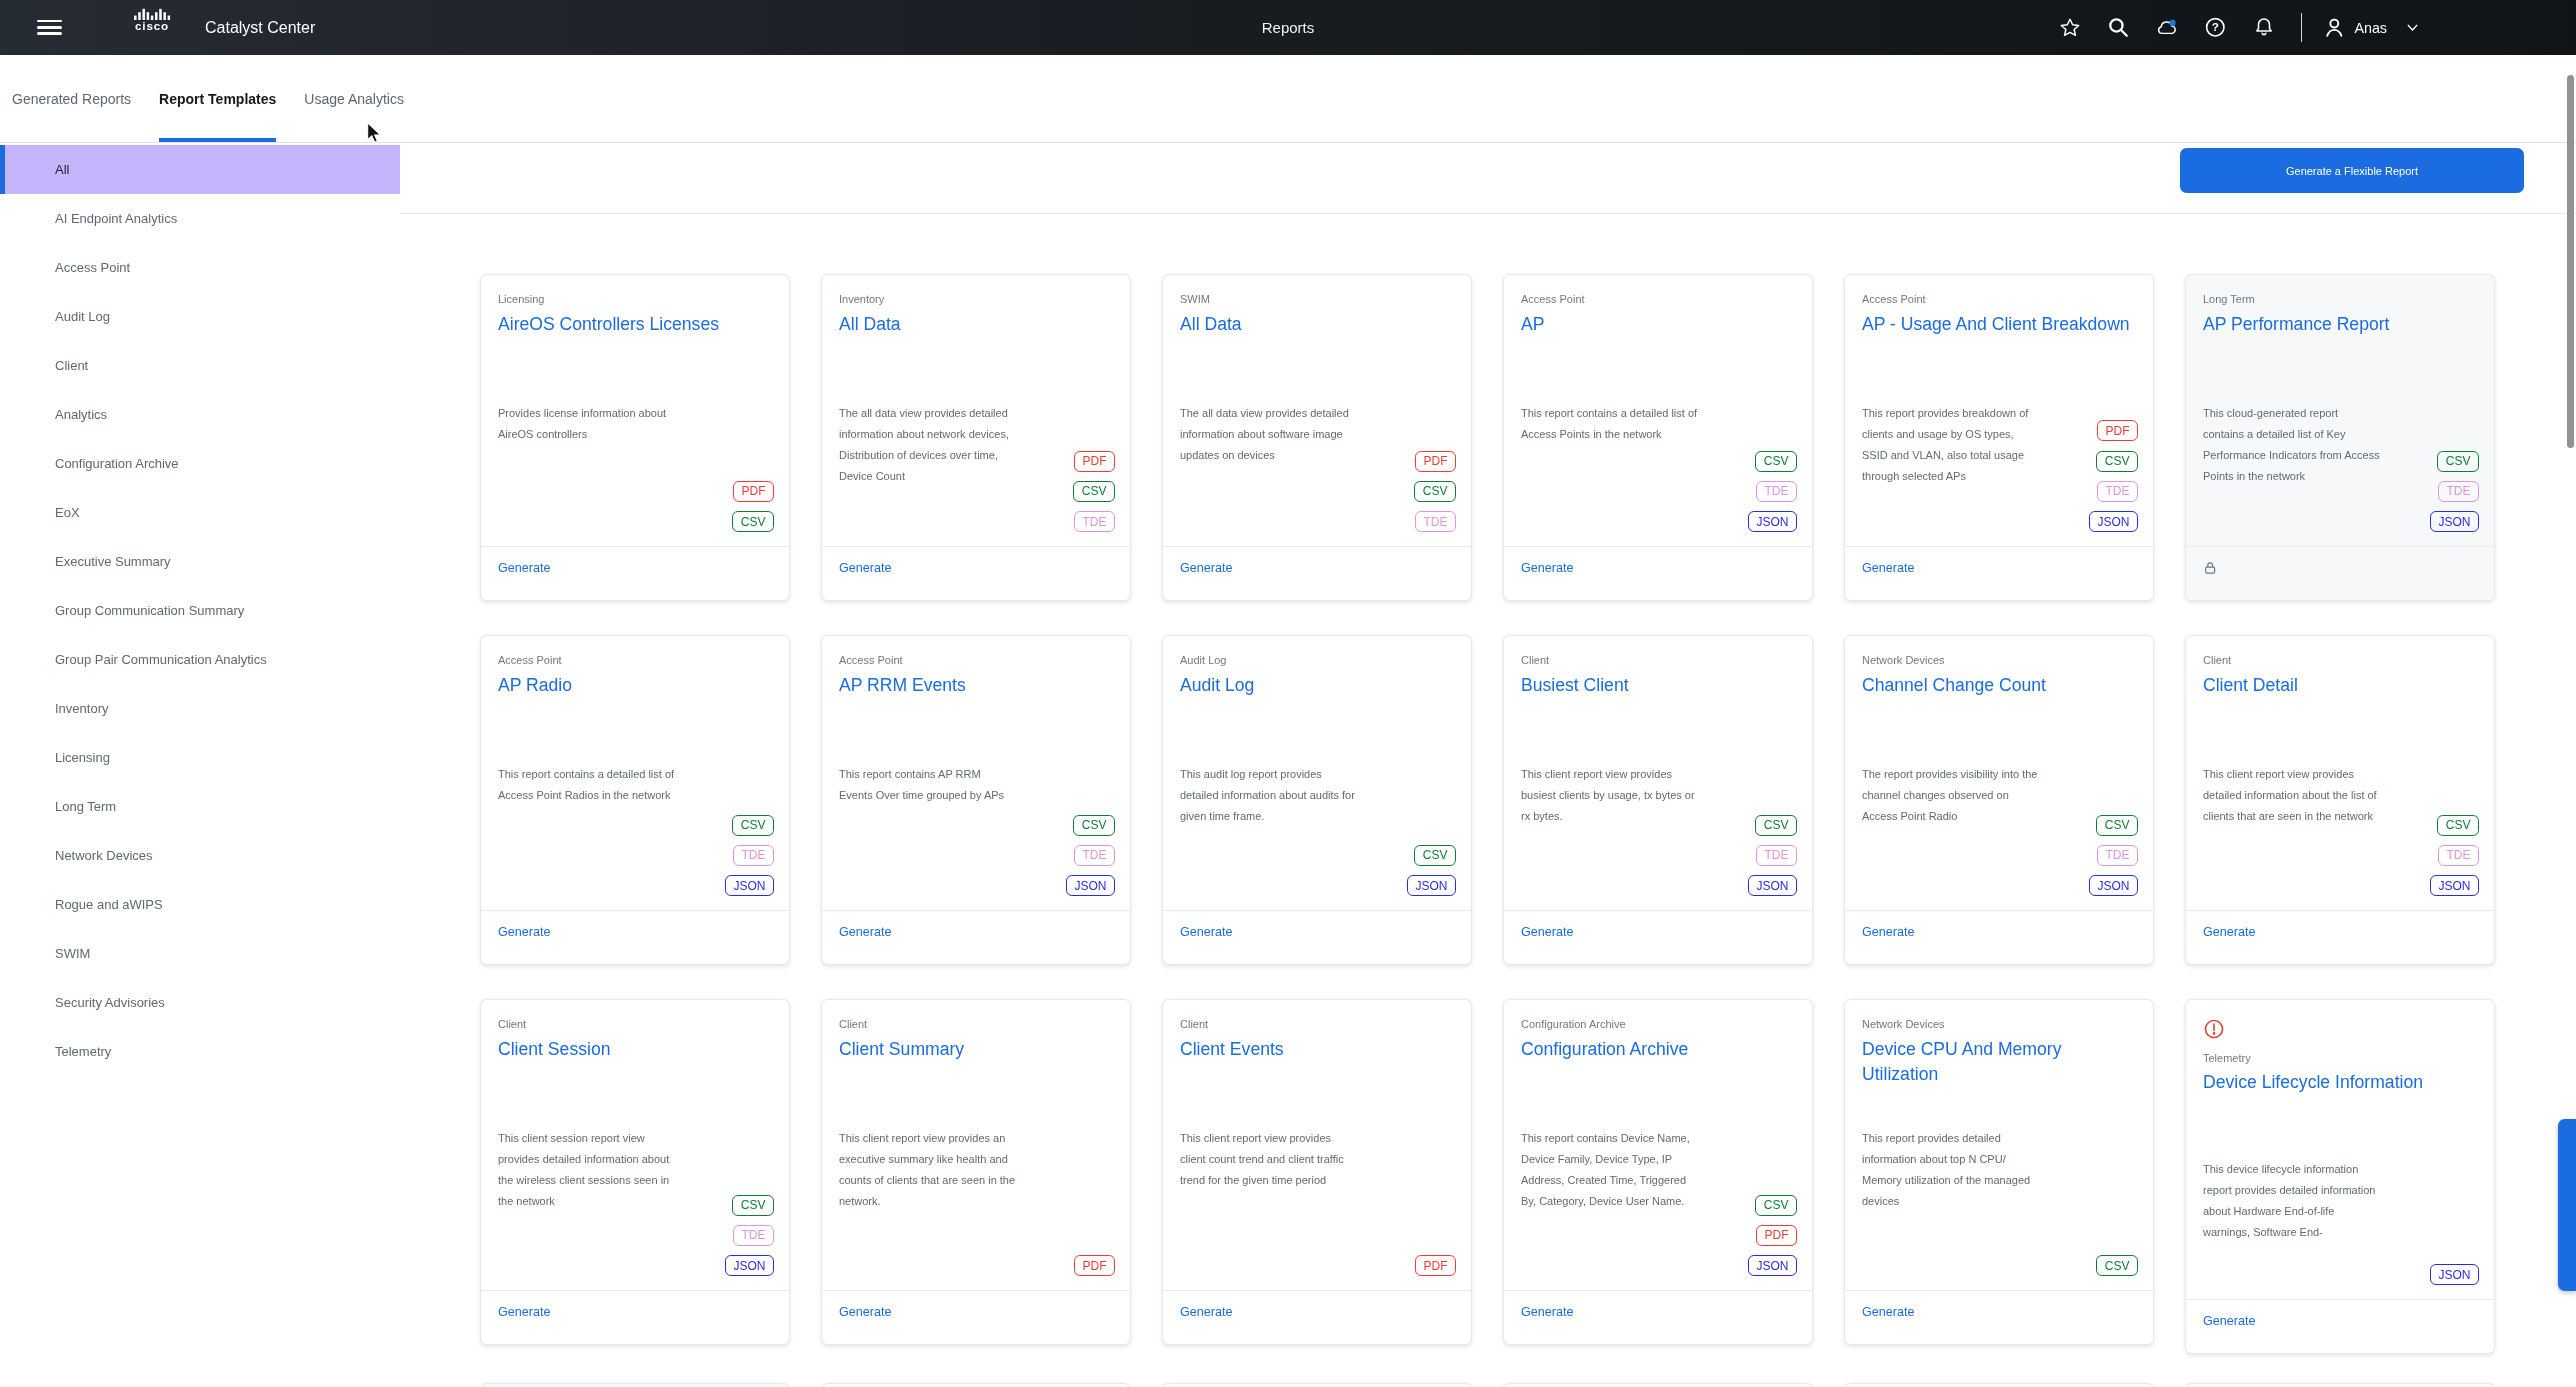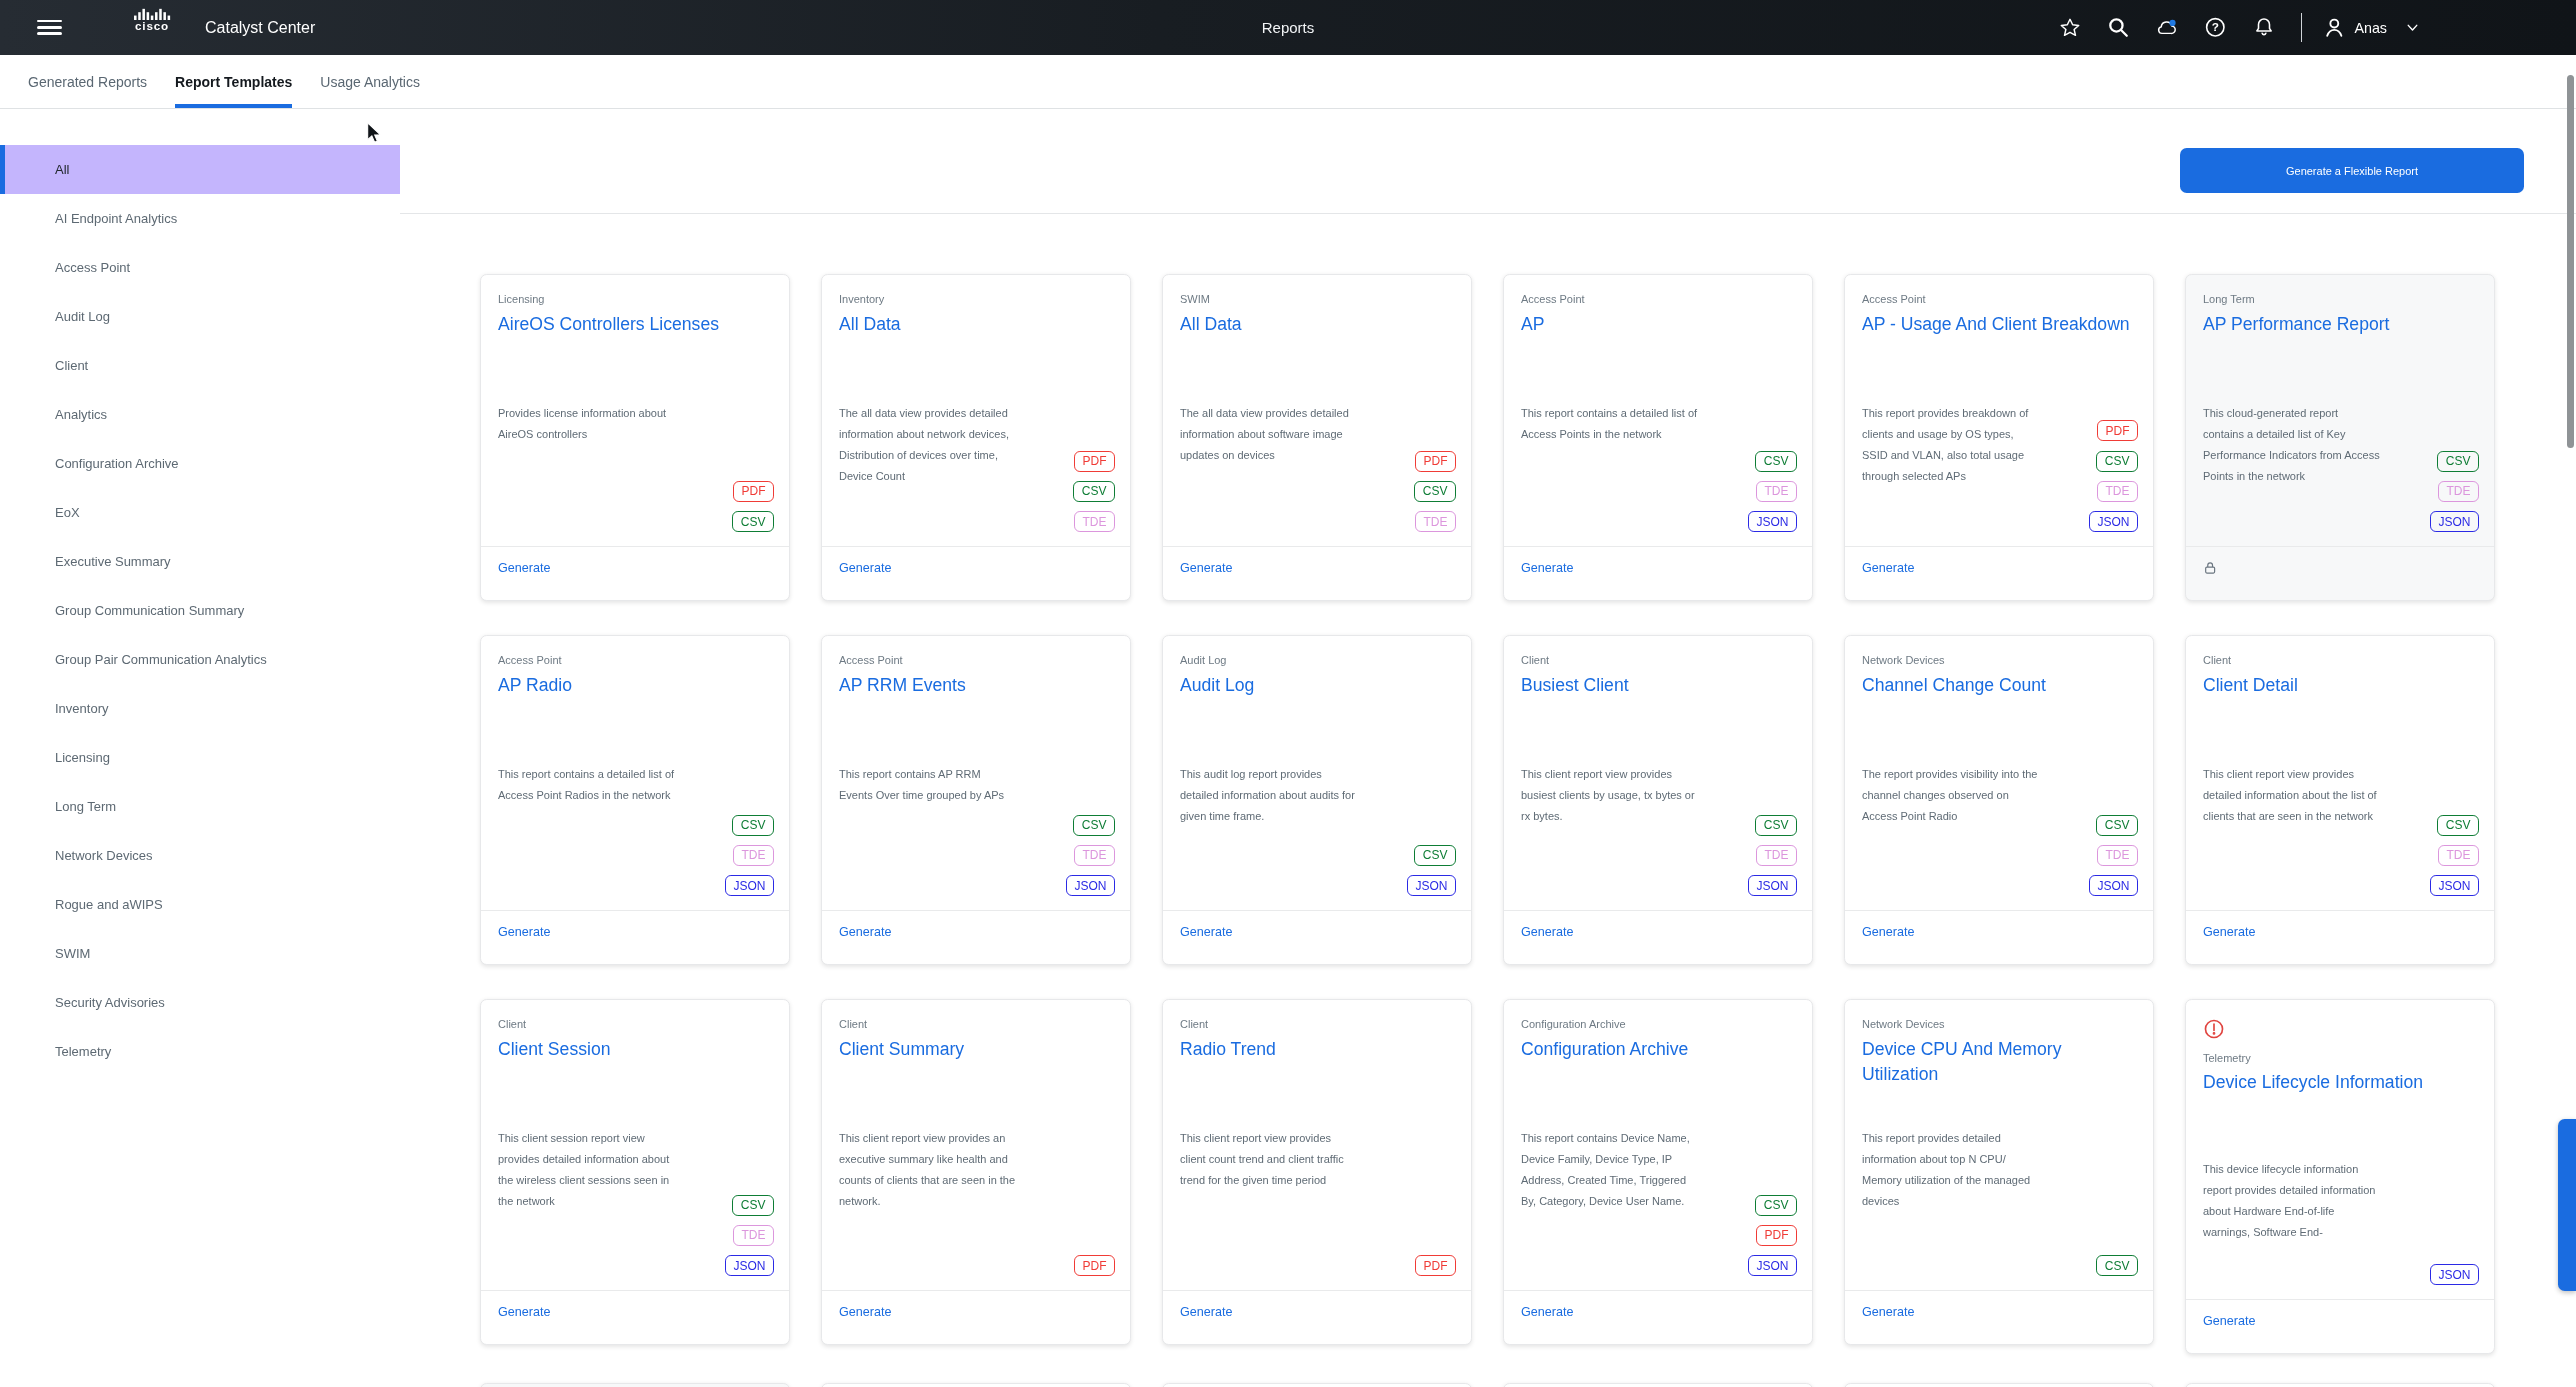--- a/index.html
+++ b/index.html
@@ -21,21 +21,21 @@
   .brand .cisco-word{font-size:11.7px;font-weight:700;letter-spacing:0.8px;color:#fff;line-height:11.7px;}
   .product-title{position:absolute;left:205px;top:0;height:55px;display:flex;align-items:center;font-size:16px;color:#fff;}
   .page-title{position:absolute;left:50%;transform:translateX(-50%);top:0;height:55px;display:flex;align-items:center;font-size:15px;color:#f2f4f6;}
   .hdr-right{position:absolute;right:155px;top:0;height:55px;display:flex;align-items:center;}
   .hicon{width:22.6px;height:22.6px;margin-left:26px;display:flex;align-items:center;justify-content:center;cursor:pointer;background:none;border:none;padding:0;}
   .hicon svg{display:block;}
   .hdr-divider{width:0.8px;height:28.5px;background:#cfd4d8;margin:0 22px 0 25px;}
   .user-menu{display:flex;align-items:center;cursor:pointer;}
   .user-name{font-size:14.3px;color:#fff;margin:0 17px 0 8.4px;}
   
-  .tabbar{position:absolute;top:55px;left:0;width:100%;height:54px;background:#fff;border-bottom:0.8px solid #dfe2e4;box-sizing:border-box;display:flex;padding-left:28px;}
+  .tabbar{position:absolute;top:55px;left:0;width:100%;height:88px;background:#fff;border-bottom:0.8px solid #dfe2e4;box-sizing:border-box;display:flex;padding-left:12px;}
   .tab{display:flex;align-items:center;margin-right:28px;font-size:14px;color:#5a6772;cursor:pointer;border-bottom:4.2px solid transparent;padding-top:4.2px;box-sizing:border-box;}
   .tab.active{color:#14191e;font-weight:700;border-bottom-color:#1a6ce0;}
   
   .sidebar{position:absolute;top:124px;left:0;width:400px;padding-top:21px;}
   .side-item{height:49px;display:flex;align-items:center;padding-left:55px;font-size:13px;color:#5d6973;cursor:pointer;position:relative;box-sizing:border-box;}
   .side-item.active{background:#c4b5fd;color:#22282e;}
   .side-item.active::before{content:"";position:absolute;left:0;top:0;bottom:0;width:5px;background:#1a6ce0;}
   
   .content-divider{position:absolute;top:213px;left:400px;right:0;height:0.8px;background:#e4e6e8;}
   .flex-btn{position:absolute;top:148px;left:2180px;width:344px;height:45px;background:#1a6ce0;color:#fff;
@@ -346,21 +346,21 @@
       </div>
       <div class="card-desc">This client report view provides an executive summary like health and counts of clients that are seen in the network.</div>
       <div class="badges">
         <span class="badge" style="color: rgb(240, 59, 54); border-color: rgb(240, 59, 54);">PDF</span>
       </div>
       <div class="card-footer"><a class="generate-link">Generate</a></div>
     </div>
     <div class="card h3">
       <div class="card-pad">
         <div class="card-category">Client</div>
-        <div class="card-title">Radio Trend</div>
+        <div class="card-title">Client Events</div>
       </div>
       <div class="card-desc">This client report view provides client count trend and client traffic trend for the given time period</div>
       <div class="badges">
         <span class="badge" style="color: rgb(240, 59, 54); border-color: rgb(240, 59, 54);">PDF</span>
       </div>
       <div class="card-footer"><a class="generate-link">Generate</a></div>
     </div>
     <div class="card h3">
       <div class="card-pad">
         <div class="card-category">Configuration Archive</div>

